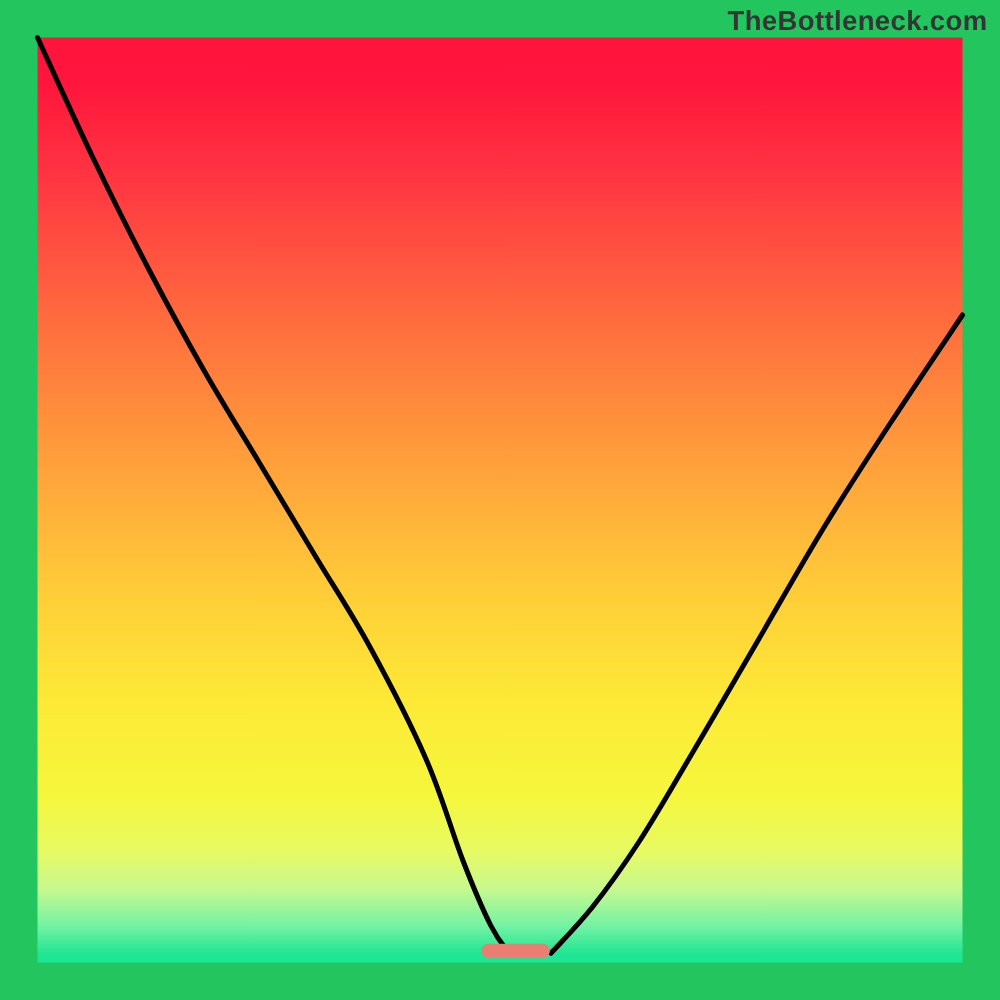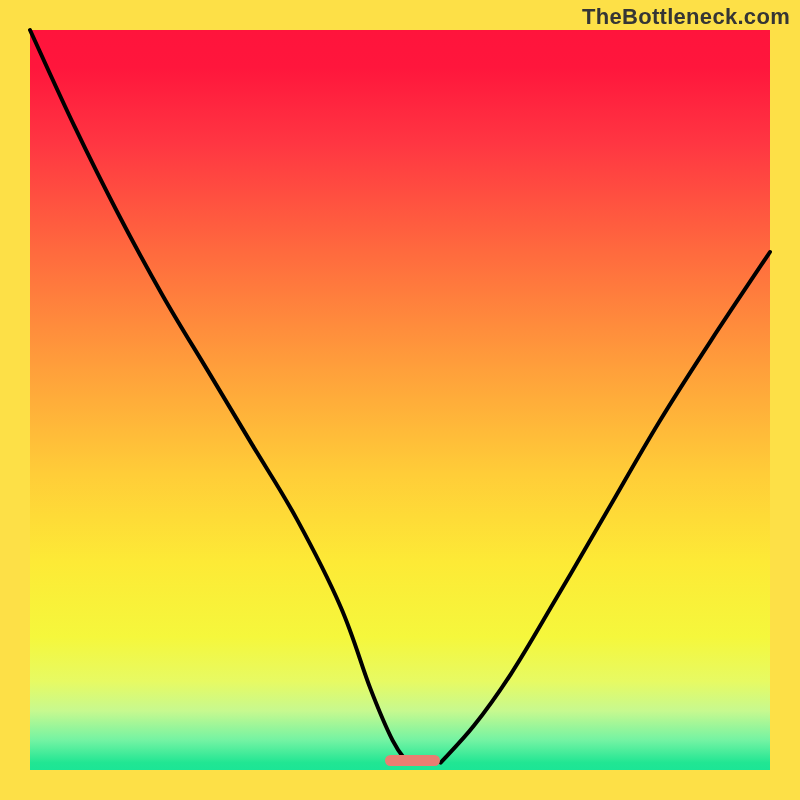--- a/index.html
+++ b/index.html
@@ -7,21 +7,21 @@
     padding: 0;
     width: 800px;
     height: 800px;
     background: #000000;
     overflow: hidden;
   }
   .outer {
     position: relative;
     width: 800px;
     height: 800px;
-    background: #fde047;
+    background: #22c55e;
   }
   .watermark {
     position: absolute;
     top: 4px;
     right: 10px;
     font-family: Arial, Helvetica, sans-serif;
     font-size: 22px;
     font-weight: 600;
     color: #353535;
     letter-spacing: 0.3px;

